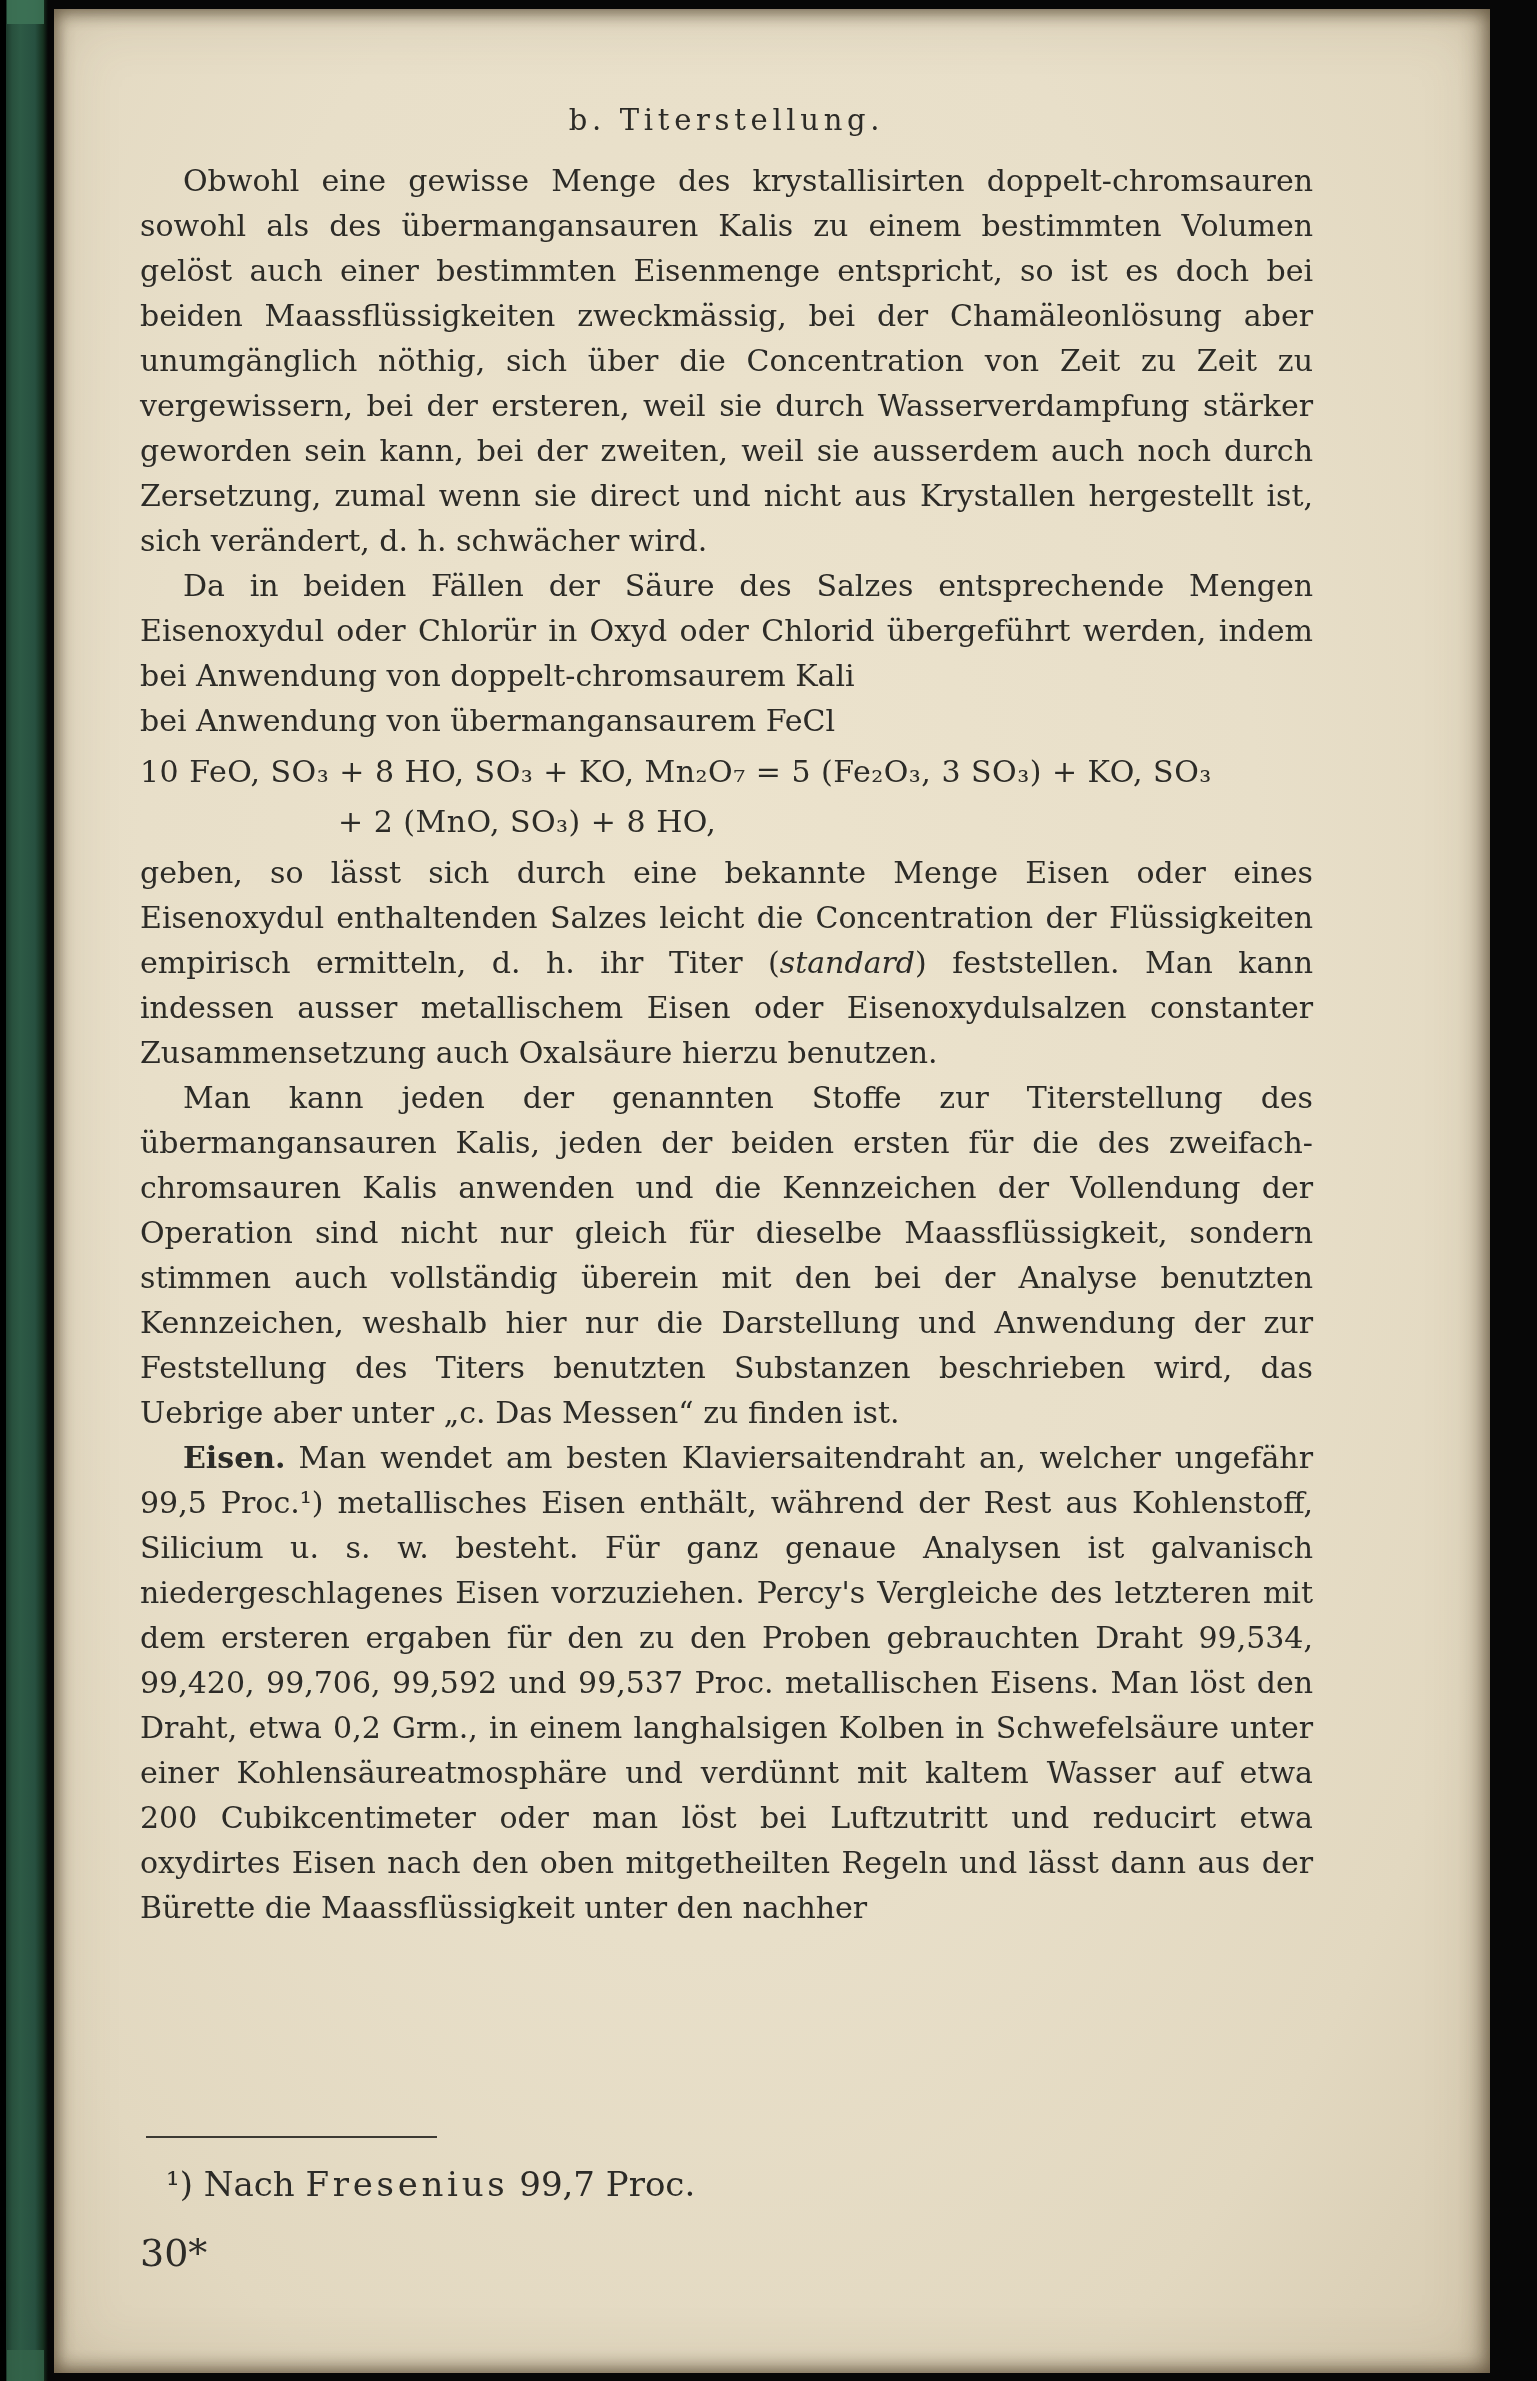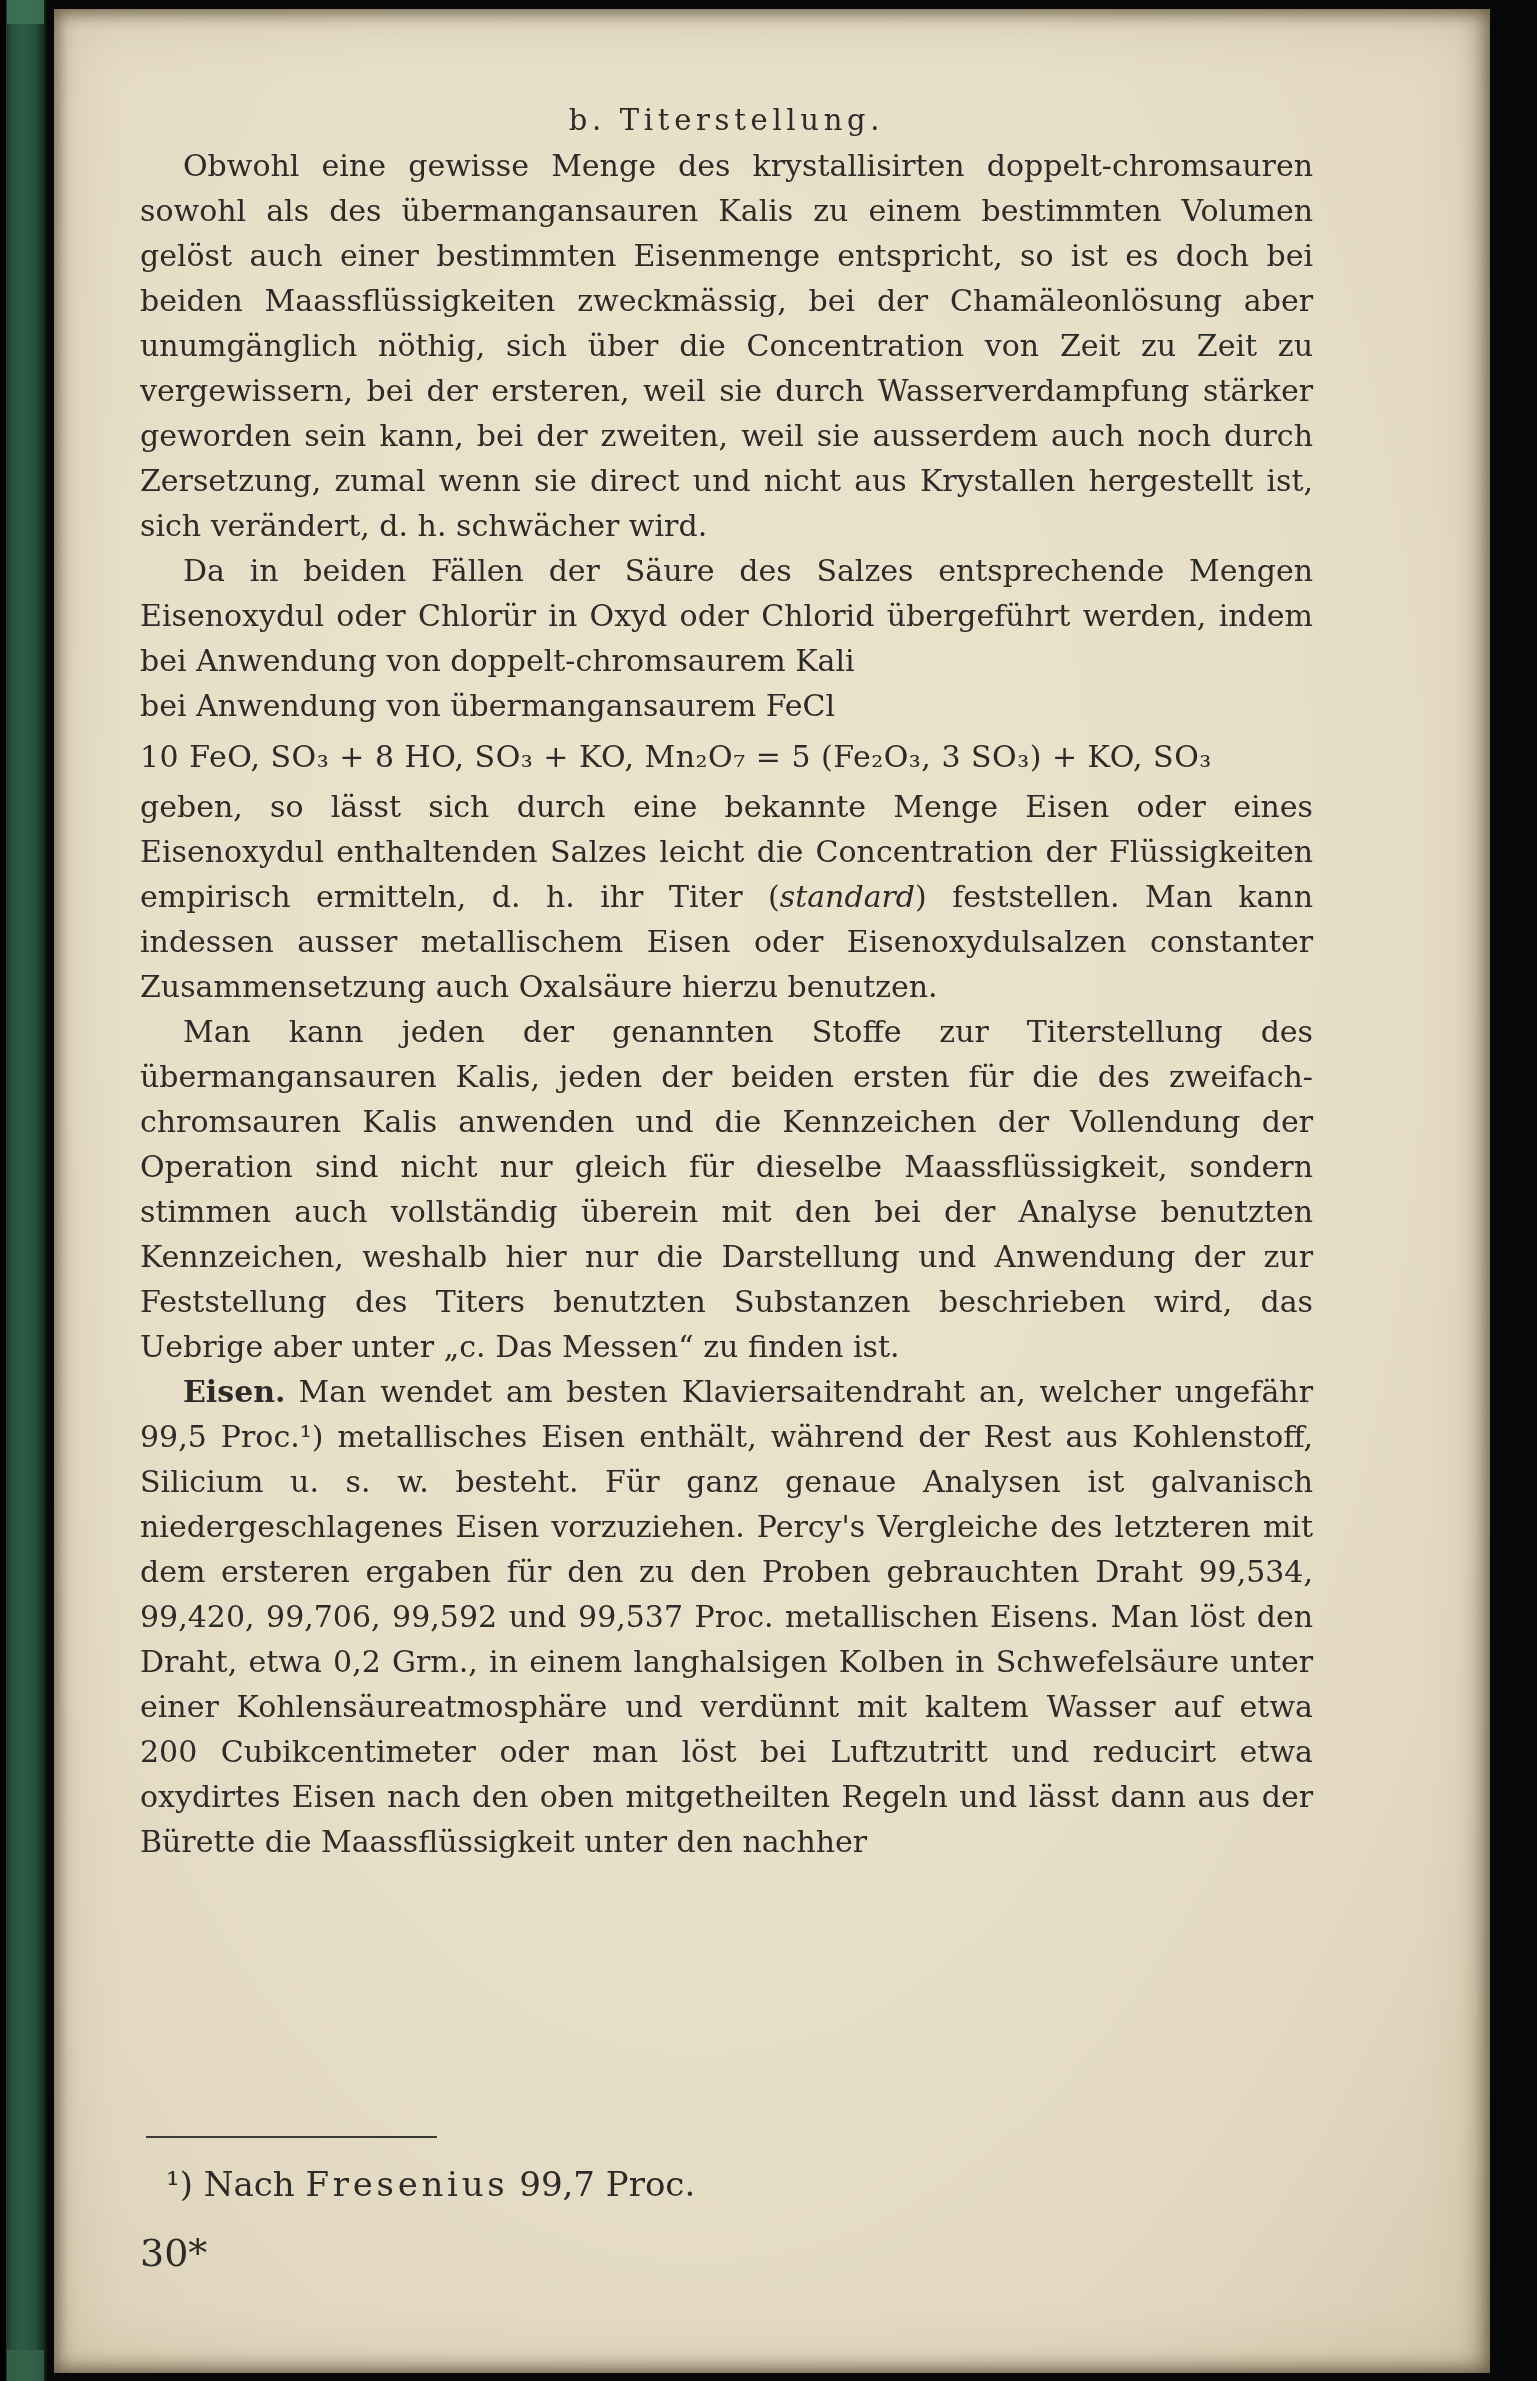--- a/index.html
+++ b/index.html
@@ -76,20 +76,21 @@
   }
   .page-number {
     position: absolute;
     right: 0; top: 0;
     font-size: 32px;
   }
   .section-heading {
     text-align: center;
     font-size: 29px;
     letter-spacing: 4.7px;
+    margin-bottom: 15px;
   }
   p.para {
     margin: 0;
     text-align: justify;
   }
   p.indent { text-indent: 43px; }
   .equation {
     margin: 5.6px 0;
     white-space: nowrap;
     letter-spacing: 0.5px;
@@ -137,20 +138,21 @@
       <div class="section-heading">b. Titerstellung.</div>
 
       <p class="para indent">Obwohl eine gewisse Menge des krystallisirten doppelt-chromsauren sowohl als des übermangansauren Kalis zu einem bestimmten Volumen gelöst auch einer bestimmten Eisenmenge entspricht, so ist es doch bei beiden Maassflüssigkeiten zweckmässig, bei der Chamäleonlösung aber unumgänglich nöthig, sich über die Concentration von Zeit zu Zeit zu vergewissern, bei der ersteren, weil sie durch Wasserverdampfung stärker geworden sein kann, bei der zweiten, weil sie ausserdem auch noch durch Zersetzung, zumal wenn sie direct und nicht aus Krystallen hergestellt ist, sich verändert, d. h. schwächer wird.</p>
 
       <p class="para indent">Da in beiden Fällen der Säure des Salzes entsprechende Mengen Eisenoxydul oder Chlorür in Oxyd oder Chlorid übergeführt werden, indem bei Anwendung von doppelt-chromsaurem Kali</p>
 
 
       <p class="para">bei Anwendung von übermangansaurem FeCl</p>
 
       <div class="equation">10 FeO, SO₃ + 8 HO, SO₃ + KO, Mn₂O₇ = 5 (Fe₂O₃, 3 SO₃) + KO, SO₃</div>
+      <div class="equation eq-cont">+ 2 (MnO, SO₃) + 8 HO,</div>
 
       <p class="para"><span>geben, so lässt sich durch eine bekannte Menge Eisen oder eines Eisenoxydul enthaltenden Salzes leicht die Concentration der Flüssigkeiten empirisch ermitteln, d. h. ihr Titer (</span><i>standard</i><span>) feststellen. Man kann indessen ausser metallischem Eisen oder Eisenoxydulsalzen constanter Zusammensetzung auch Oxalsäure hierzu benutzen.</span></p>
 
       <p class="para indent">Man kann jeden der genannten Stoffe zur Titerstellung des übermangansauren Kalis, jeden der beiden ersten für die des zweifach-chromsauren Kalis anwenden und die Kennzeichen der Vollendung der Operation sind nicht nur gleich für dieselbe Maassflüssigkeit, sondern stimmen auch vollständig überein mit den bei der Analyse benutzten Kennzeichen, weshalb hier nur die Darstellung und Anwendung der zur Feststellung des Titers benutzten Substanzen beschrieben wird, das Uebrige aber unter „c. Das Messen“ zu finden ist.</p>
 
       <p class="para indent para-eisen"><span class="lead-word">Eisen.</span><span>Man wendet am besten Klaviersaitendraht an, welcher ungefähr 99,5 Proc.¹) metallisches Eisen enthält, während der Rest aus Kohlenstoff, Silicium u. s. w. besteht. Für ganz genaue Analysen ist galvanisch niedergeschlagenes Eisen vorzuziehen. Percy's Vergleiche des letzteren mit dem ersteren ergaben für den zu den Proben gebrauchten Draht 99,534, 99,420, 99,706, 99,592 und 99,537 Proc. metallischen Eisens. Man löst den Draht, etwa 0,2 Grm., in einem langhalsigen Kolben in Schwefelsäure unter einer Kohlensäureatmosphäre und verdünnt mit kaltem Wasser auf etwa 200 Cubikcentimeter oder man löst bei Luftzutritt und reducirt etwa oxydirtes Eisen nach den oben mitgetheilten Regeln und lässt dann aus der Bürette die Maassflüssigkeit unter den nachher</span></p>
 
       <div class="footblock">
         <div class="footnote-rule"></div>
         <div class="footnote"><span>¹) Nach </span><span class="sperr">Fresenius</span><span> 99,7 Proc.</span></div>

